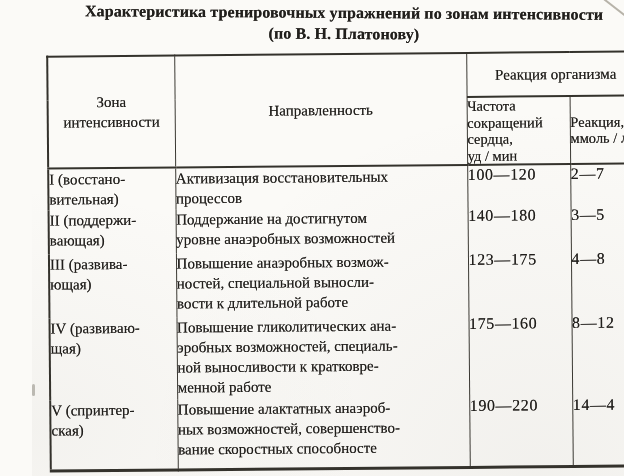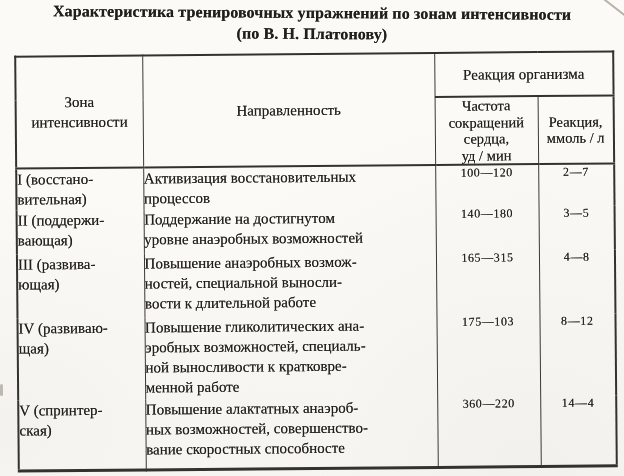--- a/index.html
+++ b/index.html
@@ -10,20 +10,21 @@
     font-family: "Liberation Serif", "DejaVu Serif", serif;
     color: #211f1c;
     position: relative;
   }
   .page {
     position: absolute; inset: 0;
     background:
       radial-gradient(ellipse at 85% 100%, rgba(120,115,105,0.07), rgba(0,0,0,0) 55%),
       radial-gradient(ellipse at 0% 90%, rgba(120,115,105,0.06), rgba(0,0,0,0) 40%),
       #fbfaf7;
+    margin-left: 32px;
   }
   .title {
     position: absolute; top: 2px; left: 0; width: 624px;
     text-align: center;
     font-weight: bold;
     font-size: 16px;
     line-height: 21px;
     letter-spacing: 0.1px;
     transform: rotate(0.4deg);
     text-shadow: 0 0 0.6px rgba(33,31,28,0.85);
@@ -46,39 +47,39 @@
     font-weight: normal;
   }
   thead th { border-bottom: 2px solid #34322c; }
   th.h-zone, th.h-dir {
     vertical-align: middle; text-align: center;
     white-space: pre-line; line-height: 20px;
   }
   th.h-react { height: 42px; vertical-align: middle; text-align: center; }
   tr.subhead { height: 68px; }
   th.h-hr, th.h-lac {
-    vertical-align: middle; text-align: center;
+    vertical-align: middle; text-align: left;
     white-space: pre-line;
     font-size: 14.5px; line-height: 16.5px;
   }
   tbody td { border-top: none; border-bottom: none; }
   td.zone {
     vertical-align: top; text-align: left;
     padding: 1px 2px 0 4px;
     white-space: pre-line; line-height: 20px;
   }
   td.dir {
     vertical-align: top; text-align: left;
     padding: 1px 4px 0 10px;
     white-space: pre-line; line-height: 20px;
   }
   td.val {
-    vertical-align: top; text-align: center;
+    vertical-align: top; 
     padding-top: 7px;
-    font-size: 12px;
+    font-size: 16px;
     letter-spacing: 0.6px;
   }
   tr.r1 { height: 42px; }
   tr.r2 { height: 44px; }
   tr.r3 { height: 64px; }
   tr.r4 { height: 82px; }
   tr.r5 { height: 70px; }
   
   .corner-mark {
     position: absolute; top: 6px; right: -8px;
@@ -142,40 +143,40 @@
 уровне анаэробных возможностей</td>
         <td class="val">140—180</td>
         <td class="val">3—5</td>
       </tr>
       <tr class="r3">
         <td class="zone">III (развива-
 ющая)</td>
         <td class="dir">Повышение анаэробных возмож-
 ностей, специальной выносли-
 вости к длительной работе</td>
-        <td class="val">165—315</td>
+        <td class="val">123—175</td>
         <td class="val">4—8</td>
       </tr>
       <tr class="r4">
         <td class="zone">IV (развиваю-
 щая)</td>
         <td class="dir">Повышение гликолитических ана-
 эробных возможностей, специаль-
 ной выносливости к кратковре-
 менной работе</td>
-        <td class="val">175—103</td>
+        <td class="val">175—160</td>
         <td class="val">8—12</td>
       </tr>
       <tr class="r5">
         <td class="zone">V (спринтер-
 ская)</td>
         <td class="dir">Повышение алактатных анаэроб-
 ных возможностей, совершенство-
 вание скоростных способносте</td>
-        <td class="val">360—220</td>
+        <td class="val">190—220</td>
         <td class="val">14—4</td>
       </tr>
     </tbody>
   </table>
 
   <div class="corner-mark"></div>
   <div class="edge-speck"></div>
 
 </div>
 

